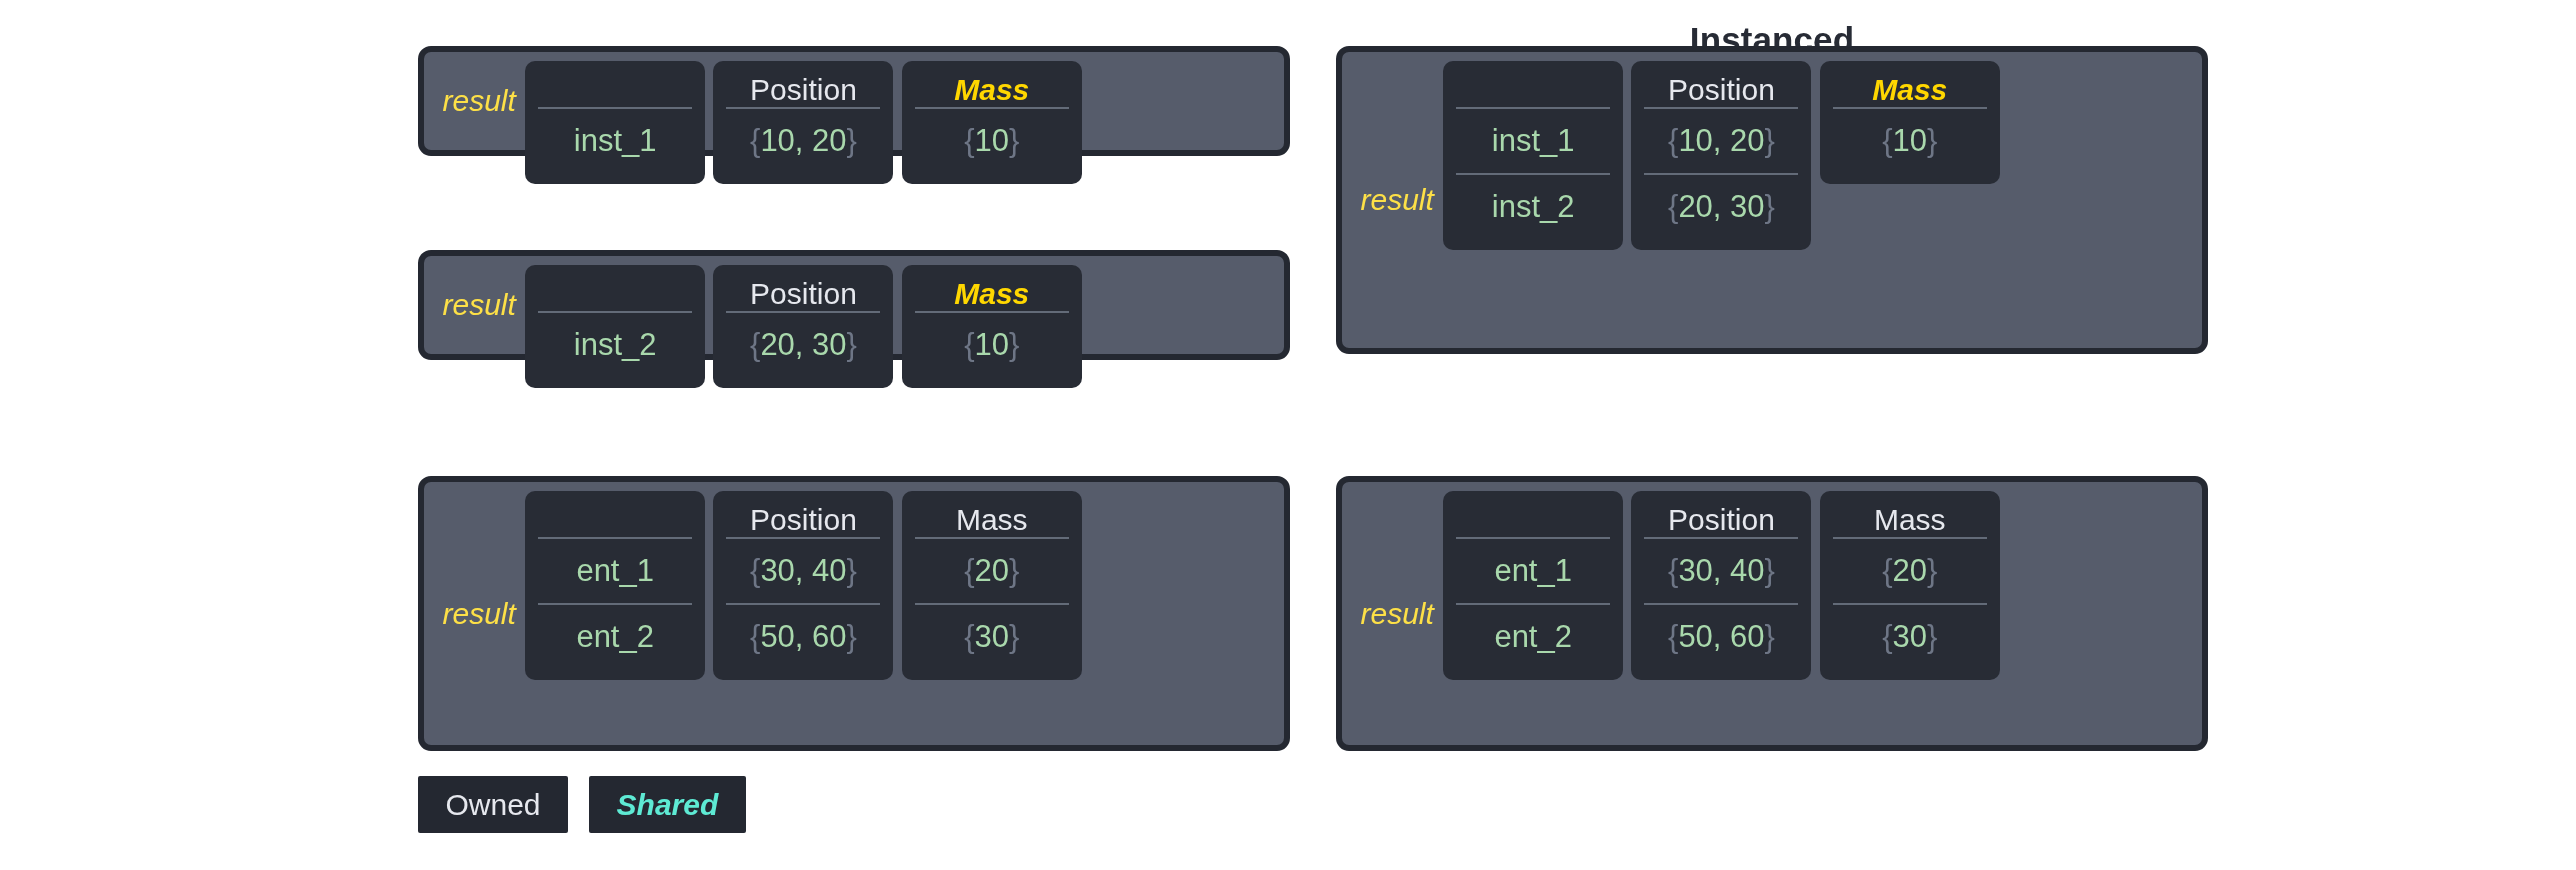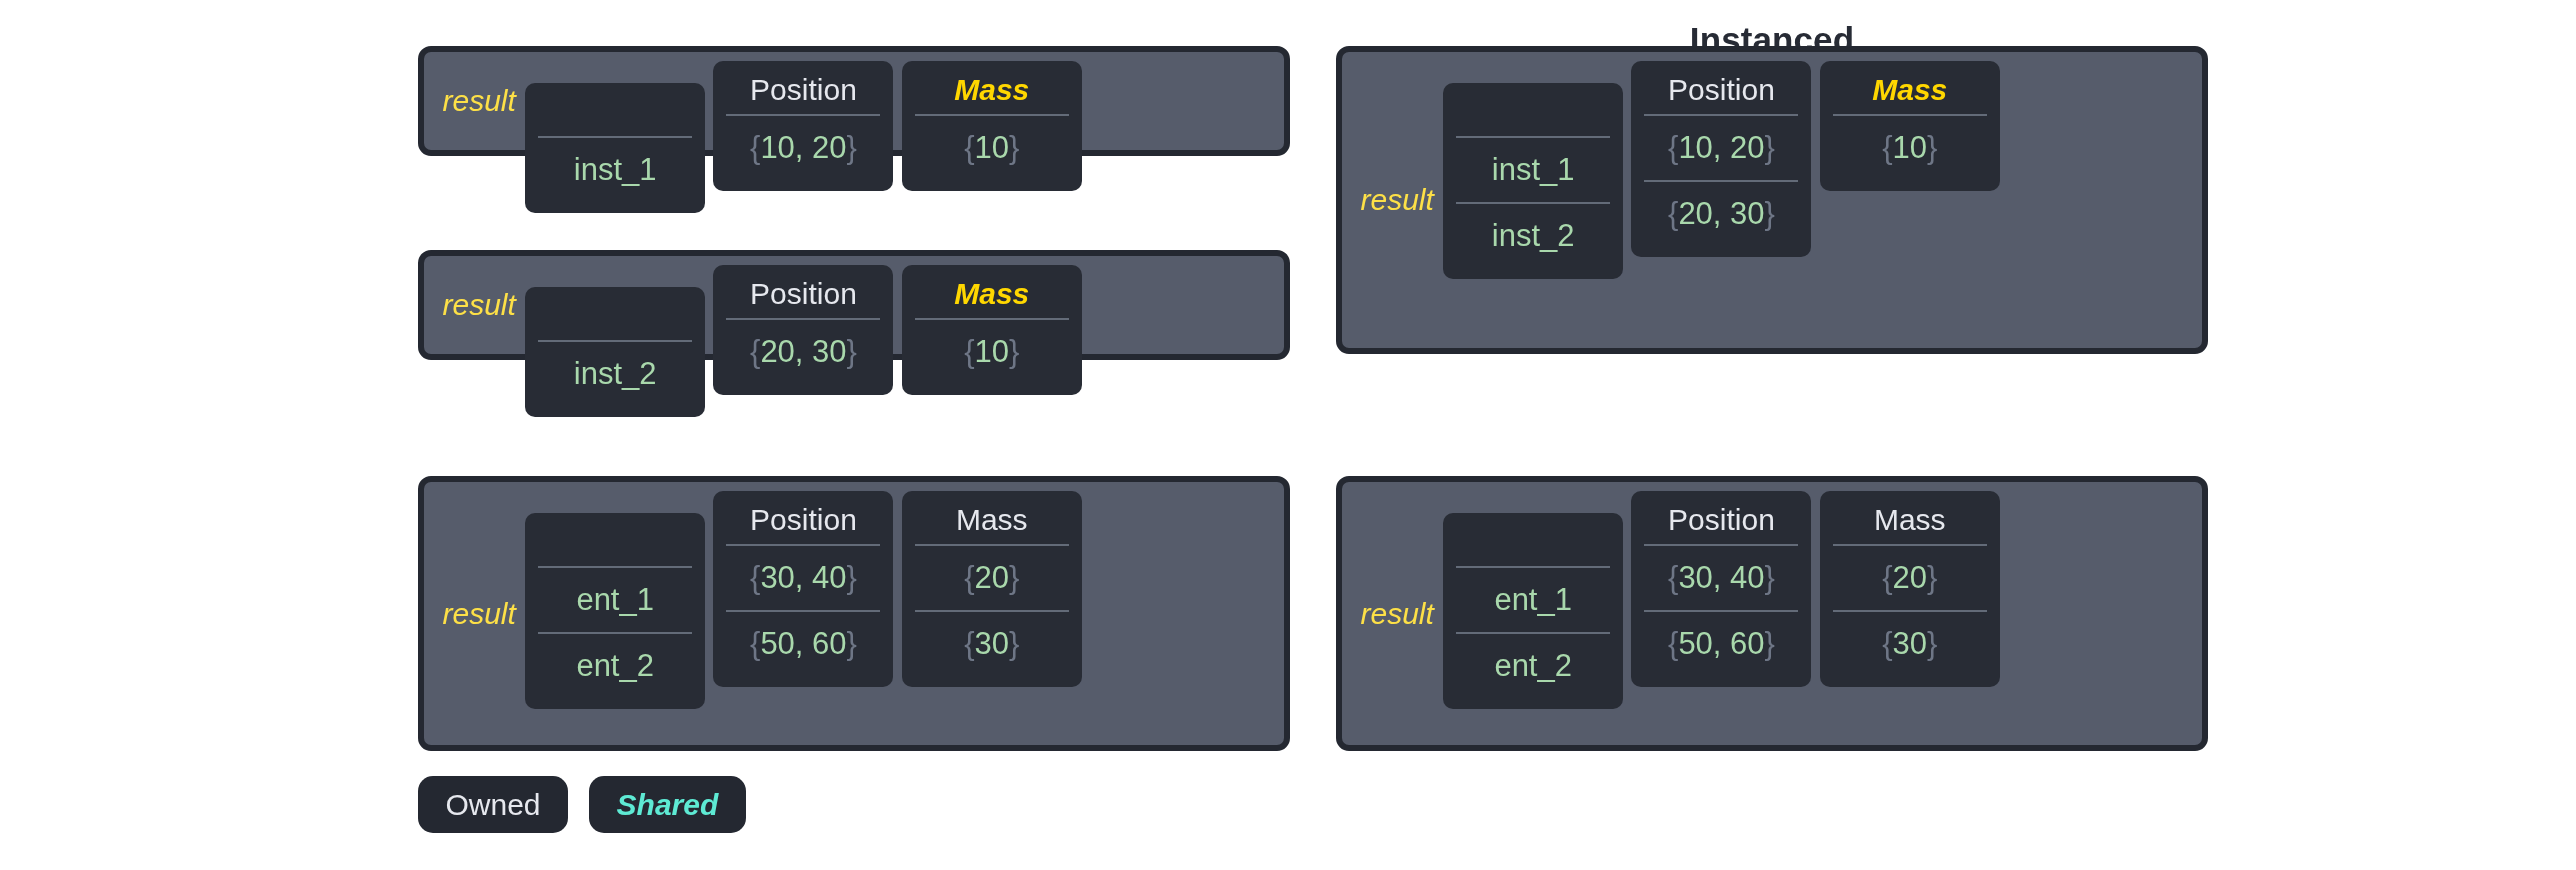--- a/index.html
+++ b/index.html
@@ -83,26 +83,26 @@
   .colcard {
     background: #282c35;
     border-radius: 10px;
     display: flex;
     flex-direction: column;
     align-items: stretch;
     box-sizing: border-box;
     padding: 0 13px 11px 13px;
     min-width: 0;
   }
-  .colcard.w-name { width: 180px; margin-top: 22px; }
+  .colcard.w-name { width: 180px; }
   .colcard.w-pos  { width: 180px; }
   .colcard.w-mass { width: 180px; }
 
   .chead {
-    height: 53px;
+    height: 46px;
     line-height: 57px;
     font-size: 30px;
     text-align: center;
     color: #e6e8ee;
     white-space: nowrap;
     overflow: hidden;
   }
   .chead.empty { color: transparent; }
   .chead.shared {
     color: #ffd700;
@@ -127,21 +127,21 @@
   .legend {
     position: absolute;
     left: 418px;
     top: 776px;
     display: flex;
     flex-direction: row;
     gap: 21px;
   }
   .legend-chip {
     background: #242831;
-    border-radius: 15px;
+    border-radius: 2px;
     height: 57px;
     line-height: 57px;
     padding: 0 27.5px;
     font-size: 30px;
     color: #e6e8ee;
     white-space: nowrap;
     text-align: center;
     box-sizing: border-box;
   }
   .legend-chip.shared {

